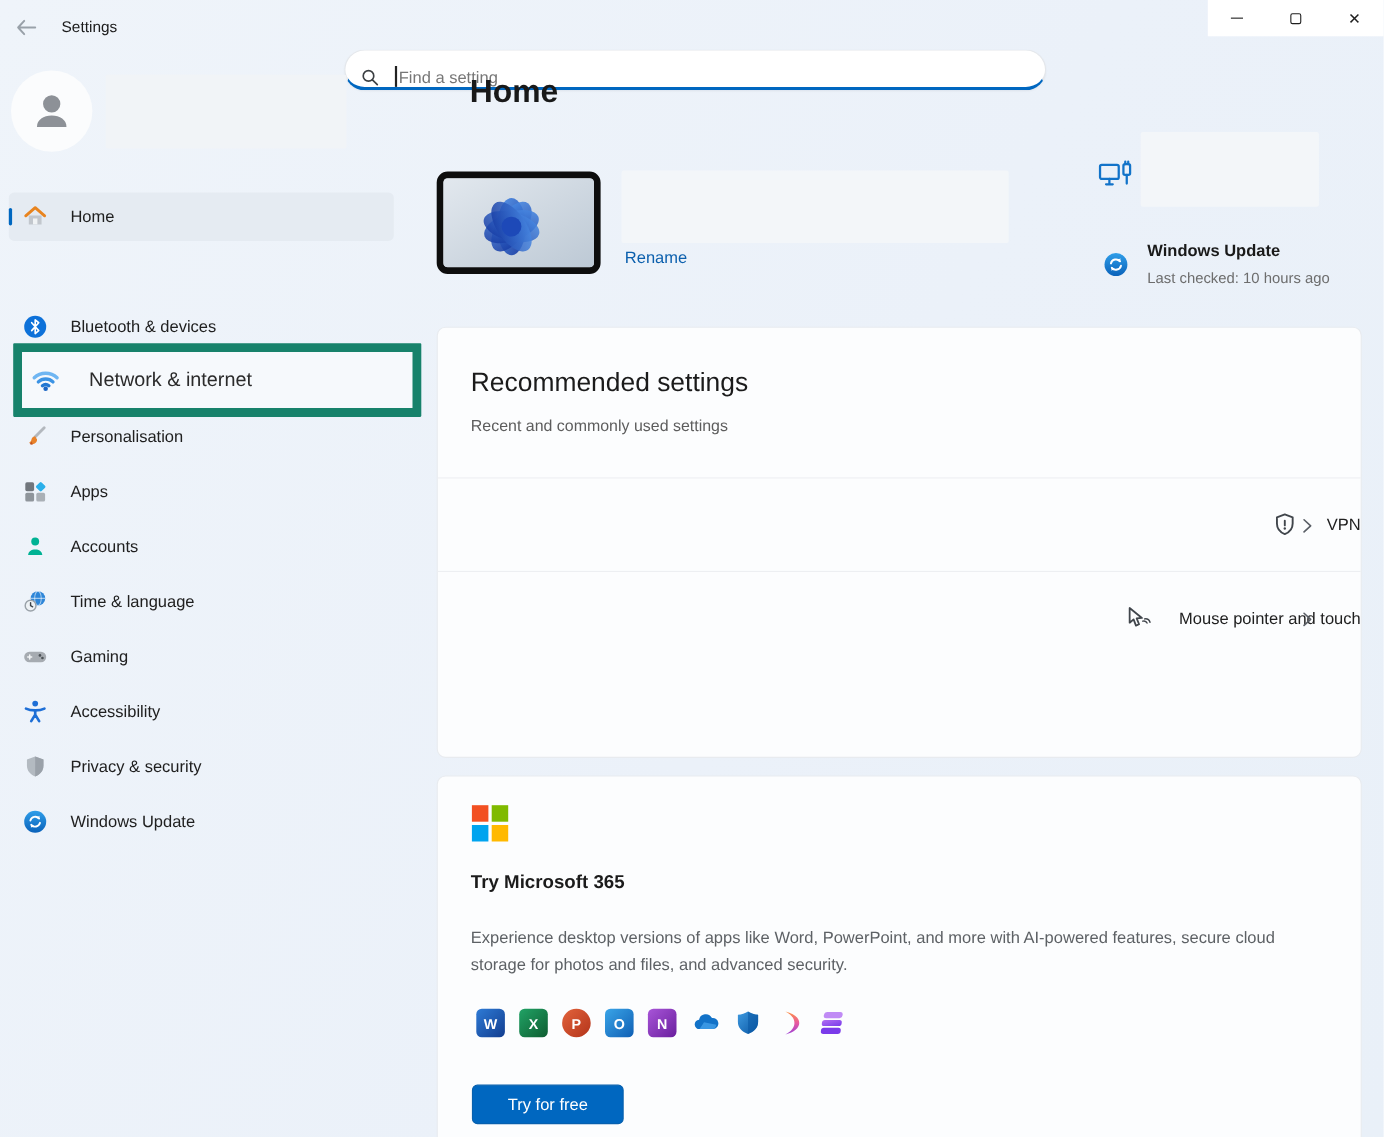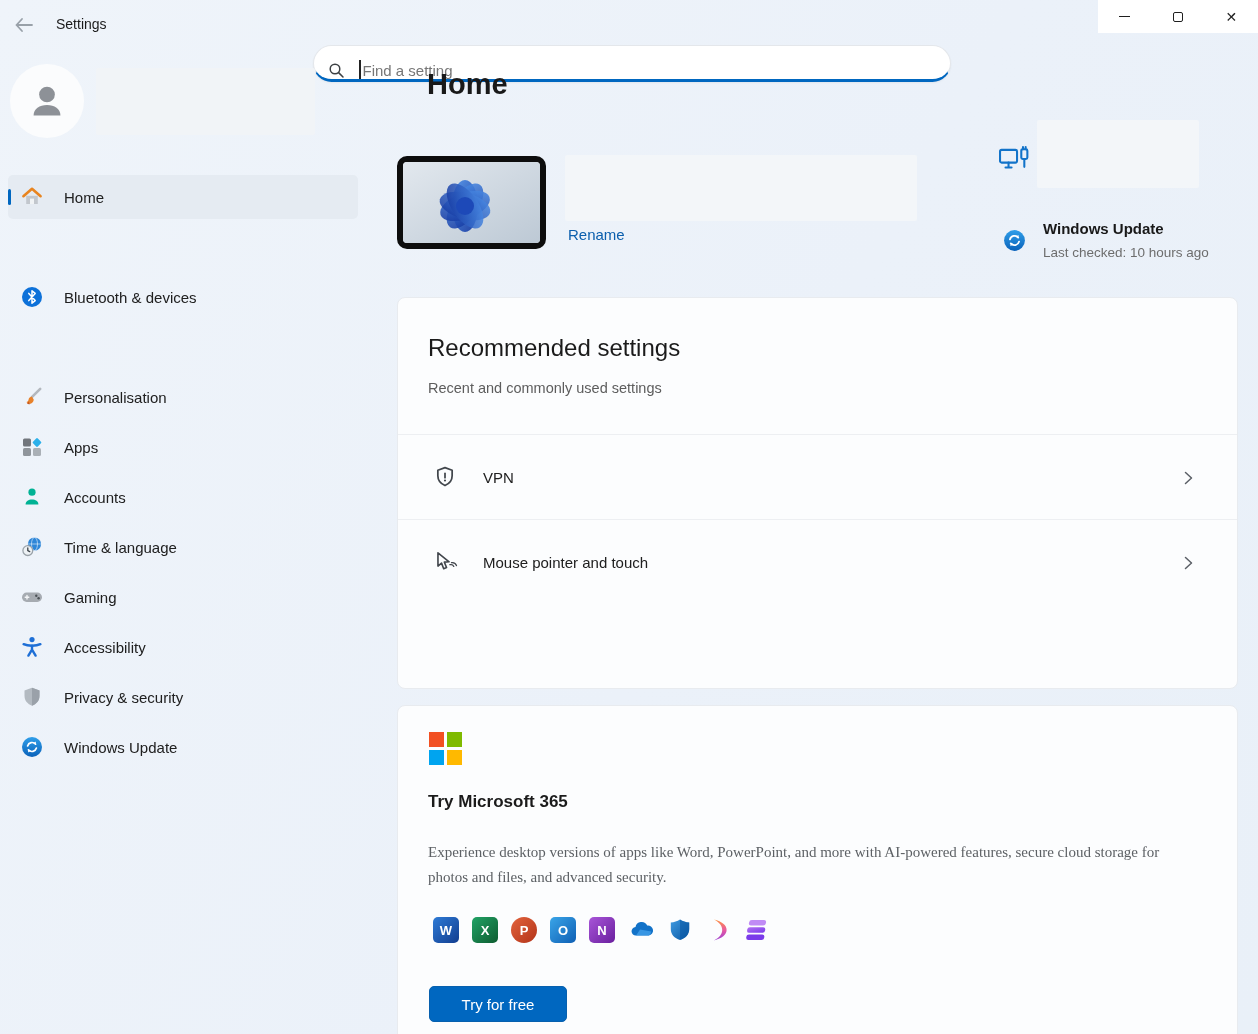--- a/index.html
+++ b/index.html
@@ -61,30 +61,30 @@
   .card {
     position:absolute; left:397px; width:841px; background:#fcfdfe;
     border:1px solid #e8ebef; border-radius:8px;
   }
   .rec-card { top:297px; height:392px; }
   .rec-header { position:relative; height:136px; }
   .rec-title { position:absolute; left:30px; top:36px; font-size:24px; font-weight:400; color:#1b1b1b; }
   .rec-sub { position:absolute; left:30px; top:82px; font-size:14.5px; color:#5d5d5d; }
   .rec-row {
     position:relative; height:85px; border-top:1px solid #edeff2;
-    display:flex; align-items:center; cursor:pointer;
+    display:flex; align-items:center; cursor:pointer;justify-content:flex-end;
   }
   .rec-row-icon { width:26px; height:26px; margin-left:34px; }
   .rec-row-label { margin-left:25px; font-size:15px; color:#202020; }
   .rec-chevron { position:absolute; right:42px; top:36px; width:13px; height:14px; }
   .m365-card { top:705px; height:360px; }
   .ms-logo { position:absolute; left:31px; top:26px; width:33px; height:33px; display:grid; grid-template-columns:15px 15px; grid-gap:2.5px; }
   .ms-logo div { width:15px; height:15px; }
   .m365-title { position:absolute; left:30px; top:86px; font-size:17px; font-weight:600; color:#1b1b1b; }
-  .m365-desc { position:absolute; left:30px; top:134px; width:760px; font-size:15px; line-height:25px; color:#5d6165;font-family:Liberation Serif, serif; }
+  .m365-desc { position:absolute; left:30px; top:134px; width:760px; font-size:15px; line-height:25px; color:#5d6165; }
   .m365-icons { position:absolute; left:35px; top:211px; display:flex; gap:13px; }
   .m365-icons .app-ic { width:26px; height:26px; }
   .cta-btn {
     position:absolute; left:31px; top:280px; width:138px; height:36px;
     background:#0067c0; border:1px solid #0760ae; border-radius:5px; color:#ffffff;
     font-size:15px; display:flex; align-items:center; justify-content:center; cursor:pointer;
     font-family:"Liberation Sans", sans-serif;
   }
   .letter-tile { width:26px; height:26px; border-radius:5px; display:flex; align-items:center; justify-content:center; color:#fff; font-weight:700; font-size:13px; }
   .hidden-defs { position:absolute; width:0; height:0; }
@@ -176,20 +176,31 @@
 
 
   <div class="nav-item" style="top:275px">
     <svg class="nav-icon" viewBox="0 0 24 24">
       <circle cx="12" cy="12" r="10" fill="#0d71d9"></circle>
       <path d="M8.8 8.4 L15.2 15.6 L12 18.2 V5.8 L15.2 8.4 L8.8 15.6" fill="none" stroke="#ffffff" stroke-width="1.5" stroke-linecap="round" stroke-linejoin="round"></path>
     </svg>
     <span class="nav-label">Bluetooth &amp; devices</span>
   </div>
 
+  <div class="annotation-box">
+    <div style="display:flex;align-items:center;width:100%;cursor:pointer">
+      <svg class="nav-icon-lg" viewBox="0 0 26 24">
+        <path d="M3 10 A14.5 14.5 0 0 1 23 10" fill="none" stroke="#6fb6f2" stroke-width="3" stroke-linecap="round"></path>
+        <path d="M6.6 13.6 A9.3 9.3 0 0 1 19.4 13.6" fill="none" stroke="#3b93e4" stroke-width="3" stroke-linecap="round"></path>
+        <path d="M10.2 17 A4.4 4.4 0 0 1 15.8 17" fill="none" stroke="#2277d2" stroke-width="3" stroke-linecap="round"></path>
+        <circle cx="13" cy="19.6" r="2" fill="#1b66c4"></circle>
+      </svg>
+      <span class="nav-label-lg">Network &amp; internet</span>
+    </div>
+  </div>
 
   <div class="nav-item" style="top:375px">
     <svg class="nav-icon" viewBox="0 0 24 24">
       <path d="M20.2 3.8 L11.6 12.4" fill="none" stroke="#b3b8be" stroke-width="2.6" stroke-linecap="round"></path>
       <path d="M11.9 11.6 c-1.8.4-3 1.2-3.3 2.9 -.2 1.3-.8 2.1-2.1 2.6 1.1 1.5 3 2 4.6 1.3 1.7-.7 2.6-2 2.6-3.8 z" fill="#e8822a"></path>
       <path d="M8.6 16.2 c-.2 1-.7 1.7-1.7 2.1 .8.9 2 1.2 3 .9 z" fill="#c4561f"></path>
     </svg>
     <span class="nav-label">Personalisation</span>
   </div>
 

